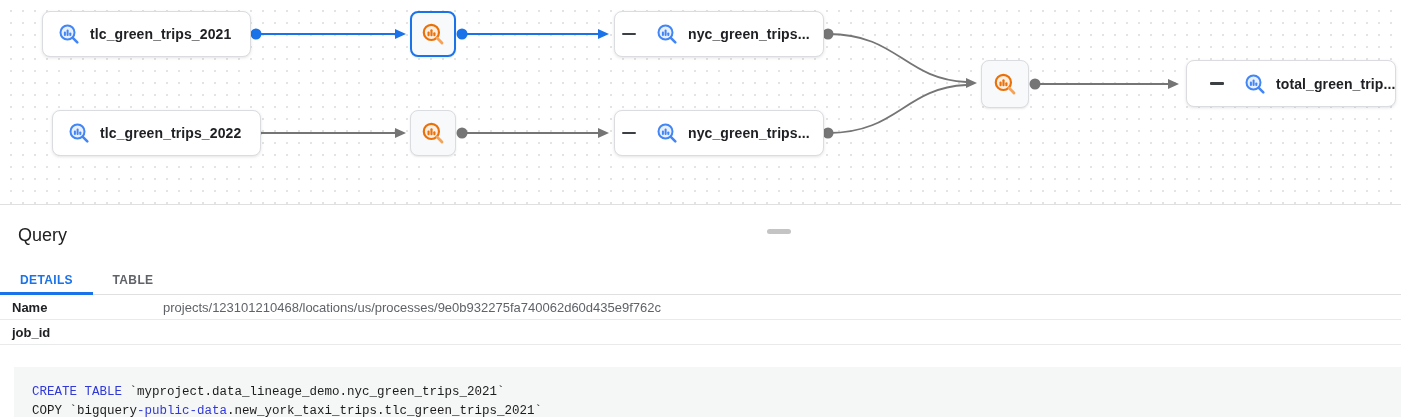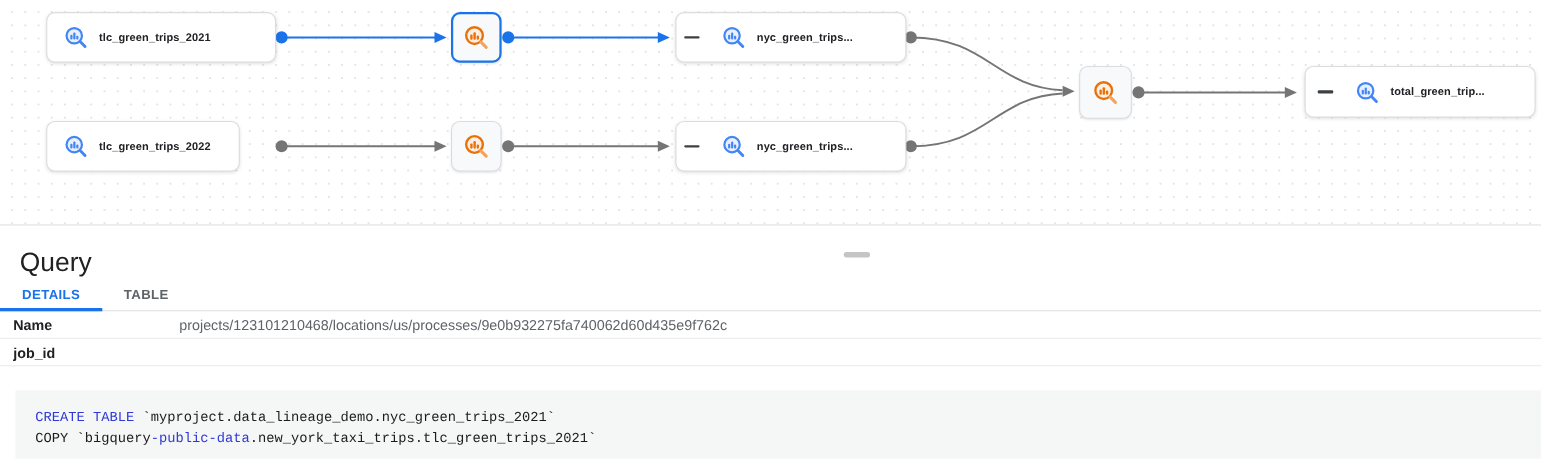--- a/index.html
+++ b/index.html
@@ -22,33 +22,33 @@
     background-image:radial-gradient(#e4e4e4 1.2px, transparent 1.2px);
     background-size:12px 12px;background-position:5px 5px;background-color:#fff;}
   .edges{position:absolute;left:0;top:0;width:1401px;height:205px;}
   .e{fill:none;stroke-width:1.8px}
   .e-blue{stroke:var(--accent)} .e-gray{stroke:var(--edge)}
   .d-blue{fill:var(--accent)} .d-gray{fill:var(--edge)}
   .a-blue{fill:var(--accent)} .a-gray{fill:var(--edge)}
   .tnode{position:absolute;height:46px;background:#fff;border:1px solid var(--border);
     border-radius:8px;display:flex;align-items:center;padding-left:14px;
     box-shadow:0 1px 3px rgba(60,64,67,.15);cursor:pointer;}
-  .tnode .tlabel{font-size:10px;font-weight:600;letter-spacing:.1px;margin-left:9px;white-space:nowrap;text-align:right;}
+  .tnode .tlabel{font-size:14px;font-weight:600;letter-spacing:.1px;margin-left:9px;white-space:nowrap;text-align:right;}
   .minus{width:14px;height:2.2px;background:#3c4043;border-radius:1px;margin:0 19px 0 7px;flex:none;cursor:pointer;}
   .pnode{position:absolute;width:46px;height:46px;background:#f8f9fa;border:1px solid var(--border);
     border-radius:8px;display:flex;align-items:center;justify-content:center;cursor:pointer;
     box-shadow:0 1px 2px rgba(60,64,67,.12);}
   .pnode.selected{border:2px solid var(--accent);}
   .bq{display:inline-flex;flex:none;}
   
   .panel{position:relative;width:1401px;height:211px;background:#fff;}
   .drag-handle{position:absolute;left:767px;top:4px;width:24px;height:5px;border-radius:3px;
     background:#c4c4c4;cursor:ns-resize;}
-  .panel-title{font-size:24px;font-weight:400;color:#212121;margin:20px 0 0 18px;}
-  .tabs{display:flex;border-bottom:1px solid var(--hairline);height:30px;}
+  .panel-title{font-size:18px;font-weight:400;color:#212121;margin:20px 0 0 18px;}
+  .tabs{display:flex;margin-top:19px;border-bottom:1px solid var(--hairline);height:30px;}
   .tab{position:relative;display:flex;align-items:center;justify-content:center;
     font-size:12px;font-weight:700;letter-spacing:.35px;color:var(--muted);cursor:pointer;}
   .tab.t0{width:93px}.tab.t1{width:80px}
   .tab.active{color:var(--accent);}
   .tab.active::after{content:"";position:absolute;left:0;right:0;bottom:-1px;height:3px;background:var(--accent);}
   .drow{display:flex;align-items:center;height:25px;border-bottom:1px solid #e9eaec;font-size:13px;}
   .dlabel{width:163px;padding-left:12px;font-weight:700;color:var(--text);flex:none;}
   .dvalue{color:var(--muted);white-space:nowrap;}
   .code{margin:22px 0 0 14px;background:var(--codebg);padding:16px 18px;height:120px;
     font-family:"Liberation Mono","DejaVu Sans Mono",monospace;font-size:12.5px;line-height:19px;
@@ -93,21 +93,21 @@
           <circle cx="10.5" cy="10.5" r="7" fill="#e8f0fe" stroke="#4285f4" stroke-width="2"></circle>
           <path d="M15.8 15.8 L20.3 20.3" stroke="#4285f4" stroke-width="2.6" stroke-linecap="round"></path>
           <rect x="6.9" y="9.6" width="2" height="4.4" rx=".9" fill="#4285f4"></rect>
           <rect x="9.6" y="7.6" width="2" height="6.4" rx=".9" fill="#4285f4"></rect>
           <rect x="12.3" y="10.4" width="2" height="3.6" rx=".9" fill="#4285f4"></rect>
         </svg>
     </span>
     <span class="tlabel">tlc_green_trips_2021</span>
   </div>
 
-  <div class="tnode" style="left:42px;top:110px;width:176px">
+  <div class="tnode" style="left:52px;top:110px;width:209px">
     <span class="bq">
       <svg width="24" height="24" viewBox="0 0 24 24">
           <circle cx="10.5" cy="10.5" r="7" fill="#e8f0fe" stroke="#4285f4" stroke-width="2"></circle>
           <path d="M15.8 15.8 L20.3 20.3" stroke="#4285f4" stroke-width="2.6" stroke-linecap="round"></path>
           <rect x="6.9" y="9.6" width="2" height="4.4" rx=".9" fill="#4285f4"></rect>
           <rect x="9.6" y="7.6" width="2" height="6.4" rx=".9" fill="#4285f4"></rect>
           <rect x="12.3" y="10.4" width="2" height="3.6" rx=".9" fill="#4285f4"></rect>
         </svg>
     </span>
     <span class="tlabel">tlc_green_trips_2022</span>
@@ -170,21 +170,21 @@
       <svg width="26" height="26" viewBox="0 0 24 24">
           <circle cx="10.5" cy="10.5" r="7" fill="#fdefe3" stroke="#e8710a" stroke-width="2"></circle>
           <path d="M15.8 15.8 L20.3 20.3" stroke="#f3a35a" stroke-width="2.6" stroke-linecap="round"></path>
           <rect x="6.9" y="9.6" width="2" height="4.4" rx=".9" fill="#e8710a"></rect>
           <rect x="9.6" y="7.6" width="2" height="6.4" rx=".9" fill="#e8710a"></rect>
           <rect x="12.3" y="10.4" width="2" height="3.6" rx=".9" fill="#e8710a"></rect>
         </svg>
     </span>
   </div>
 
-  <div class="tnode" style="left:1186px;top:60px;width:210px;height:47px;padding-left:4px">
+  <div class="tnode" style="left:1186px;top:60px;width:210px;height:47px;padding-left:16px">
     <span class="minus"></span>
     <span class="bq">
       <svg width="24" height="24" viewBox="0 0 24 24">
           <circle cx="10.5" cy="10.5" r="7" fill="#e8f0fe" stroke="#4285f4" stroke-width="2"></circle>
           <path d="M15.8 15.8 L20.3 20.3" stroke="#4285f4" stroke-width="2.6" stroke-linecap="round"></path>
           <rect x="6.9" y="9.6" width="2" height="4.4" rx=".9" fill="#4285f4"></rect>
           <rect x="9.6" y="7.6" width="2" height="6.4" rx=".9" fill="#4285f4"></rect>
           <rect x="12.3" y="10.4" width="2" height="3.6" rx=".9" fill="#4285f4"></rect>
         </svg>
     </span>

